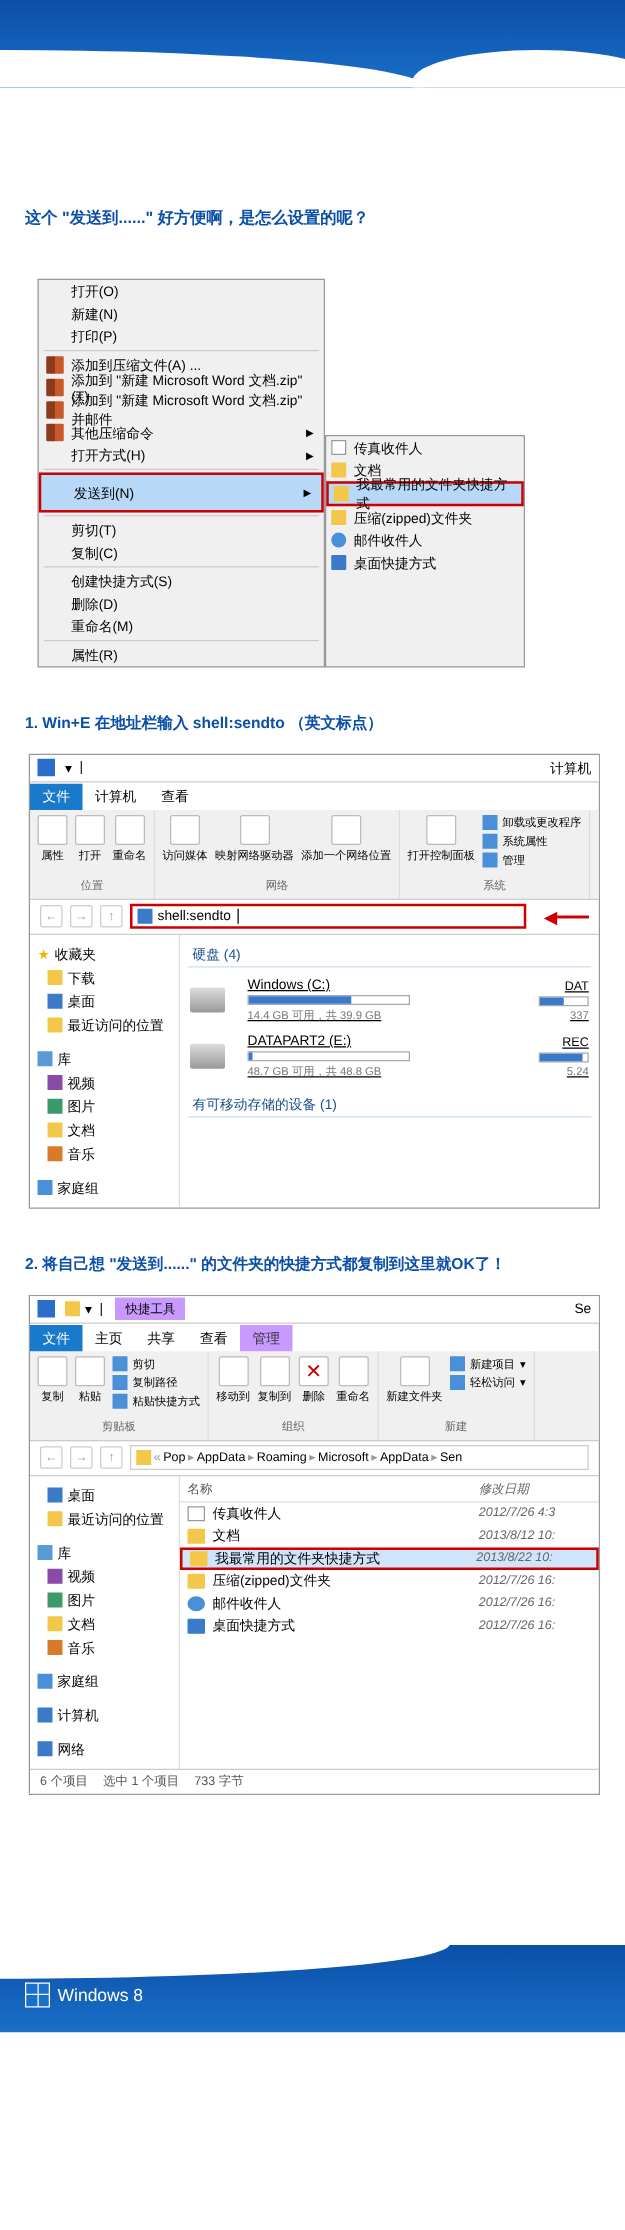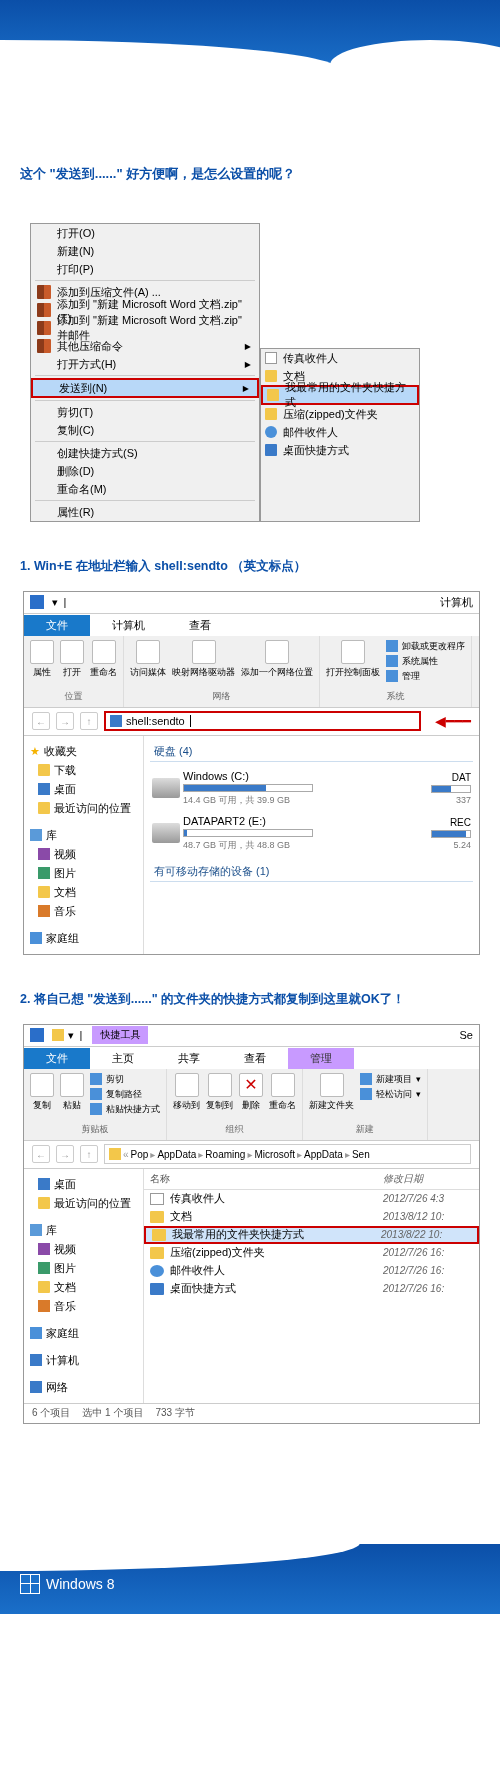--- a/index.html
+++ b/index.html
@@ -8,41 +8,41 @@
 .header-wave::after { content: ""; position: absolute; bottom: -20px; right: -30px; width: 200px; height: 50px; background: #fff; border-radius: 50% 50% 0 0; }
 .header-wave::before { content: ""; position: absolute; bottom: 0; left: 0; width: 340px; height: 30px; background: #fff; border-radius: 0 100% 0 0; }
 .content { padding: 0 20px; }
 .q-text { color: #0b4fa8; font-size: 13px; font-weight: bold; margin: 95px 0 40px 0; }
 .step-text { color: #0b4fa8; font-size: 12.5px; font-weight: bold; margin: 35px 0 15px 0; line-height: 1.5; }
 
 
 .ctx-wrap { display: flex; margin-left: 10px; }
 .ctx-menu { width: 230px; border: 1px solid #999; background: #f0f0f0; font-size: 11px; }
 .ctx-item { display: flex; align-items: center; height: 18px; padding: 0 8px 0 26px; position: relative; }
-.ctx-item.sel { background: #b8d8f8; border: 2px solid #c00; height: 20px; }
+.ctx-item.sel { background: #b8d8f8; border: 2px solid #c00; height: 32px; }
 .ctx-sep { height: 1px; background: #ccc; margin: 2px 4px; }
 .ctx-ico { position: absolute; left: 6px; width: 14px; height: 14px; }
 .ctx-arrow { margin-left: auto; font-size: 8px; }
 .sub-menu { width: 160px; border: 1px solid #999; background: #f0f0f0; font-size: 11px; margin-top: 125px; }
 .sub-item { display: flex; align-items: center; height: 18px; padding: 0 8px 0 22px; position: relative; }
 .sub-item.sel { background: #b8d8f8; border: 2px solid #c00; height: 20px; }
 .sub-ico { position: absolute; left: 4px; width: 12px; height: 12px; }
 .ico-book { background: linear-gradient(90deg,#8b3a1a 50%,#c85a2a 50%); border-radius: 1px; }
 .ico-folder { background: #f3c74a; border-radius: 1px; }
 .ico-user { background: #4a90d9; border-radius: 50%; }
 .ico-doc { background: #fff; border: 1px solid #999; }
 .ico-blue { background: #3a7ac8; border-radius: 1px; }
 
 
 .exp-win { border: 1px solid #999; background: #fff; margin-left:3px; }
 .exp-titlebar { height: 22px; background: #fff; border-bottom: 1px solid #ccc; display: flex; align-items: center; padding: 0 6px; font-size: 11px; }
 .exp-titlebar .ticon { width: 14px; height: 14px; background: #2a6ec9; margin-right: 4px; }
 .exp-titlebar .title-r { margin-left: auto; }
 .exp-ribbon-tabs { height: 22px; display: flex; align-items: flex-end; font-size: 11px; }
-.rtab { padding: 3px 22px; font-family: Liberation Mono, monospace; }
+.rtab { padding: 3px 10px; font-family: Liberation Mono, monospace; }
 .rtab.active { background: #1979ca; color: #fff; }
 .exp-ribbon { height: 72px; background: #f0f0f0; border-bottom: 1px solid #ccc; display: flex; font-size: 10px; }
 .rgroup { display: flex; flex-direction: column; padding: 4px 6px; border-right: 1px solid #ddd; align-items: center; justify-content: space-between; }
 .rgroup .lbl { color: #666; font-size: 9px; }
 .rbtns { display: flex; gap: 6px; }
 .rbtn { display: flex; flex-direction: column; align-items: center; gap: 2px; font-size: 9px; }
 .rbtn .ri { width: 24px; height: 24px; border: 1px solid #bbb; background: #fff; border-radius: 2px; }
 .rsmall { display: flex; flex-direction: column; gap: 2px; font-size: 9px; }
 .rsmall div { display: flex; align-items: center; gap: 4px; }
 .rsmall .si { width: 12px; height: 12px; background: #4a90d9; }
@@ -51,21 +51,21 @@
 .addr-box { flex: 1; height: 20px; border: 2px solid #c00; display: flex; align-items: center; padding: 0 4px; font-size: 11px; gap: 4px; }
 .addr-box .ai { width: 12px; height: 12px; background: #3a7ac8; }
 .red-arrow { color: #c00; font-size: 14px; margin-left: 8px; }
 .exp-body { display: flex; min-height: 180px; }
 .exp-side { width: 120px; border-right: 1px solid #ddd; padding: 6px 4px; font-size: 11px; }
 .side-item { display: flex; align-items: center; gap: 4px; padding: 2px 0 2px 10px; }
 .side-item.hdr { font-weight: normal; padding-left: 2px; }
 .side-ico { width: 12px; height: 12px; }
 .exp-main { flex: 1; padding: 6px; font-size: 11px; }
 .grp-hdr { color: #1a4e8a; padding: 2px 4px; border-bottom: 1px solid #cde; margin-bottom: 4px; }
-.drive-row { display: flex; align-items: center; gap: 3px; padding: 4px 2px; }
+.drive-row { display: flex; align-items: center; gap: 18px; padding: 4px 2px; text-decoration: underline; }
 .drive-ico { width: 28px; height: 20px; background: linear-gradient(#ddd,#999); border-radius: 2px; }
 .drive-info { flex: 1; }
 .drive-name { font-size: 11px; }
 .drive-sub { font-size: 9px; color: #777; }
 .drive-r { text-align: right; font-size: 10px; }
 .bar { width: 130px; height: 8px; border: 1px solid #aaa; margin: 2px 0; }
 .bar-fill { height: 100%; background: #3a9a3a; }
 .bar-fill.blue { background: #3a7ac8; }
 
 

